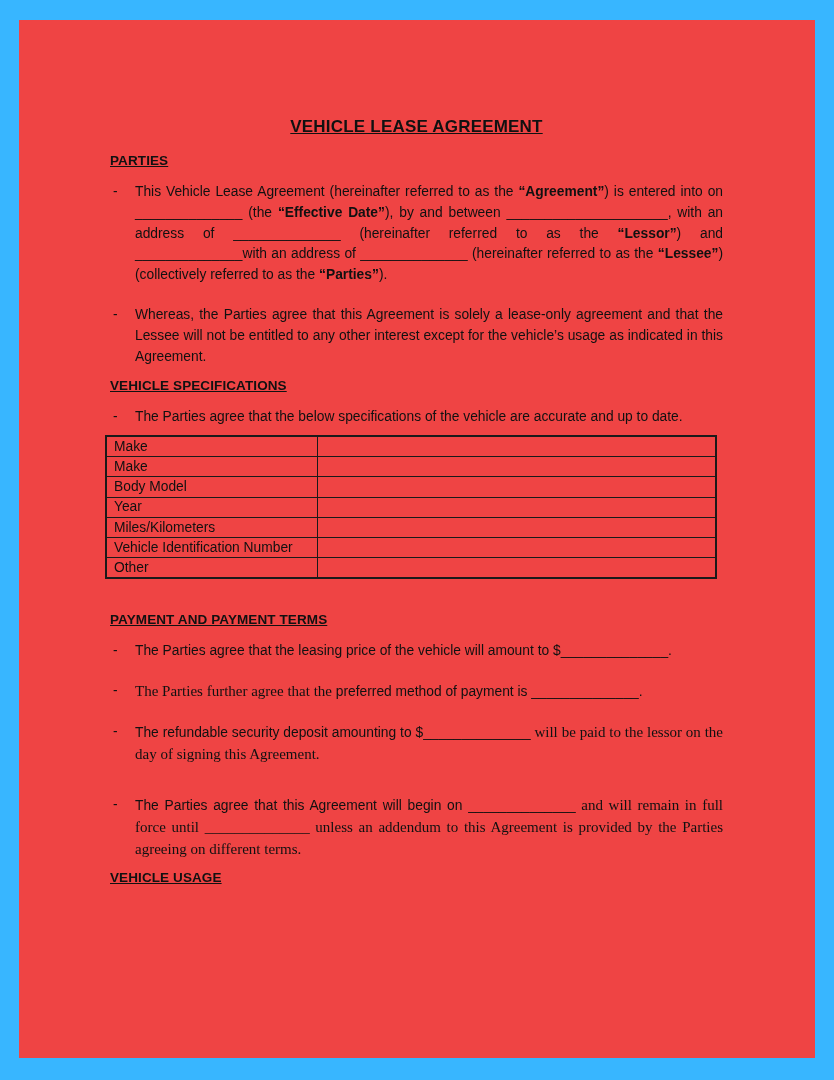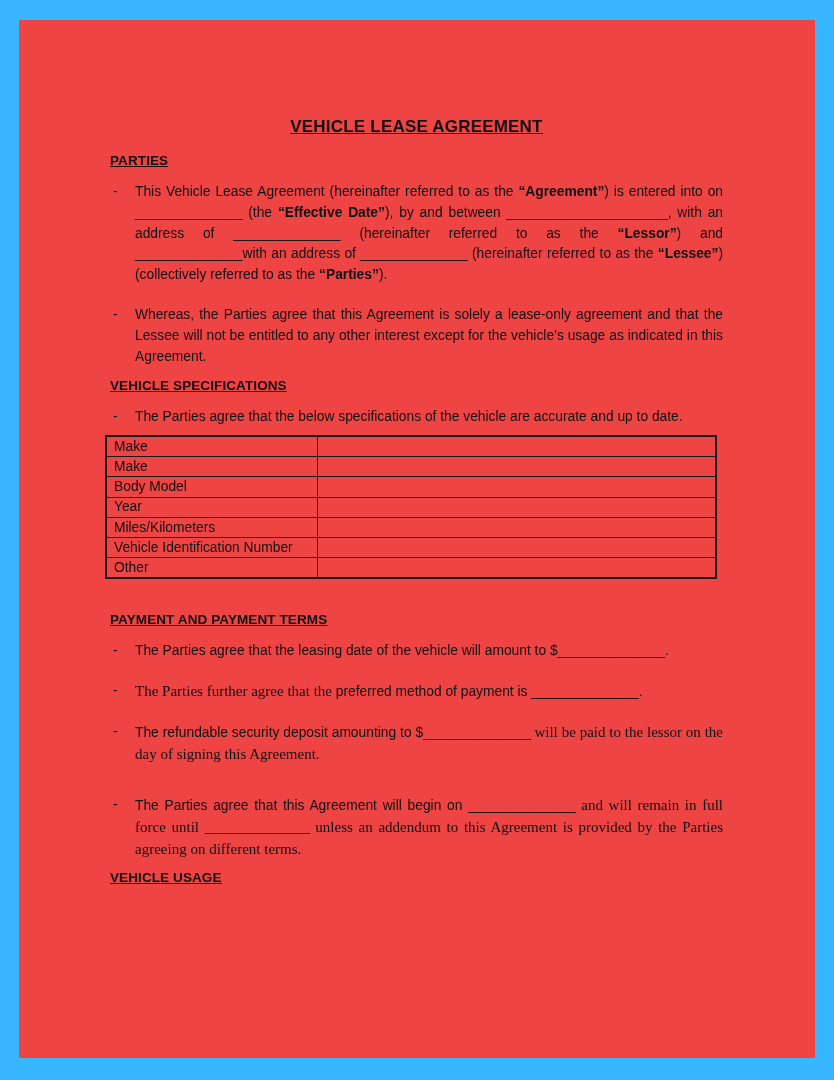--- a/index.html
+++ b/index.html
@@ -124,21 +124,21 @@
           <td class="label-col">Other</td>
           <td></td>
         </tr>
       </tbody>
     </table>
 
     <div class="sec-heading">PAYMENT AND PAYMENT TERMS</div>
 
     <div class="bullet body-text">
       <span class="dash">-</span>
-      <span class="btext"><span>The Parties agree that the leasing date of the vehicle will amount to $</span><span class="blank">______________</span><span>.</span></span>
+      <span class="btext"><span>The Parties agree that the leasing price of the vehicle will amount to $</span><span class="blank">______________</span><span>.</span></span>
     </div>
 
     <div class="bullet body-text">
       <span class="dash">-</span>
       <span class="btext"><span class="serif">The Parties further agree that the </span><span>preferred method of payment is </span><span class="blank">______________</span><span>.</span></span>
     </div>
 
     <div class="bullet body-text mb-xl">
       <span class="dash">-</span>
       <span class="btext"><span>The refundable security deposit amounting to $</span><span class="blank">______________</span><span class="serif"> will be paid to the lessor on the day of signing this Agreement.</span></span>

